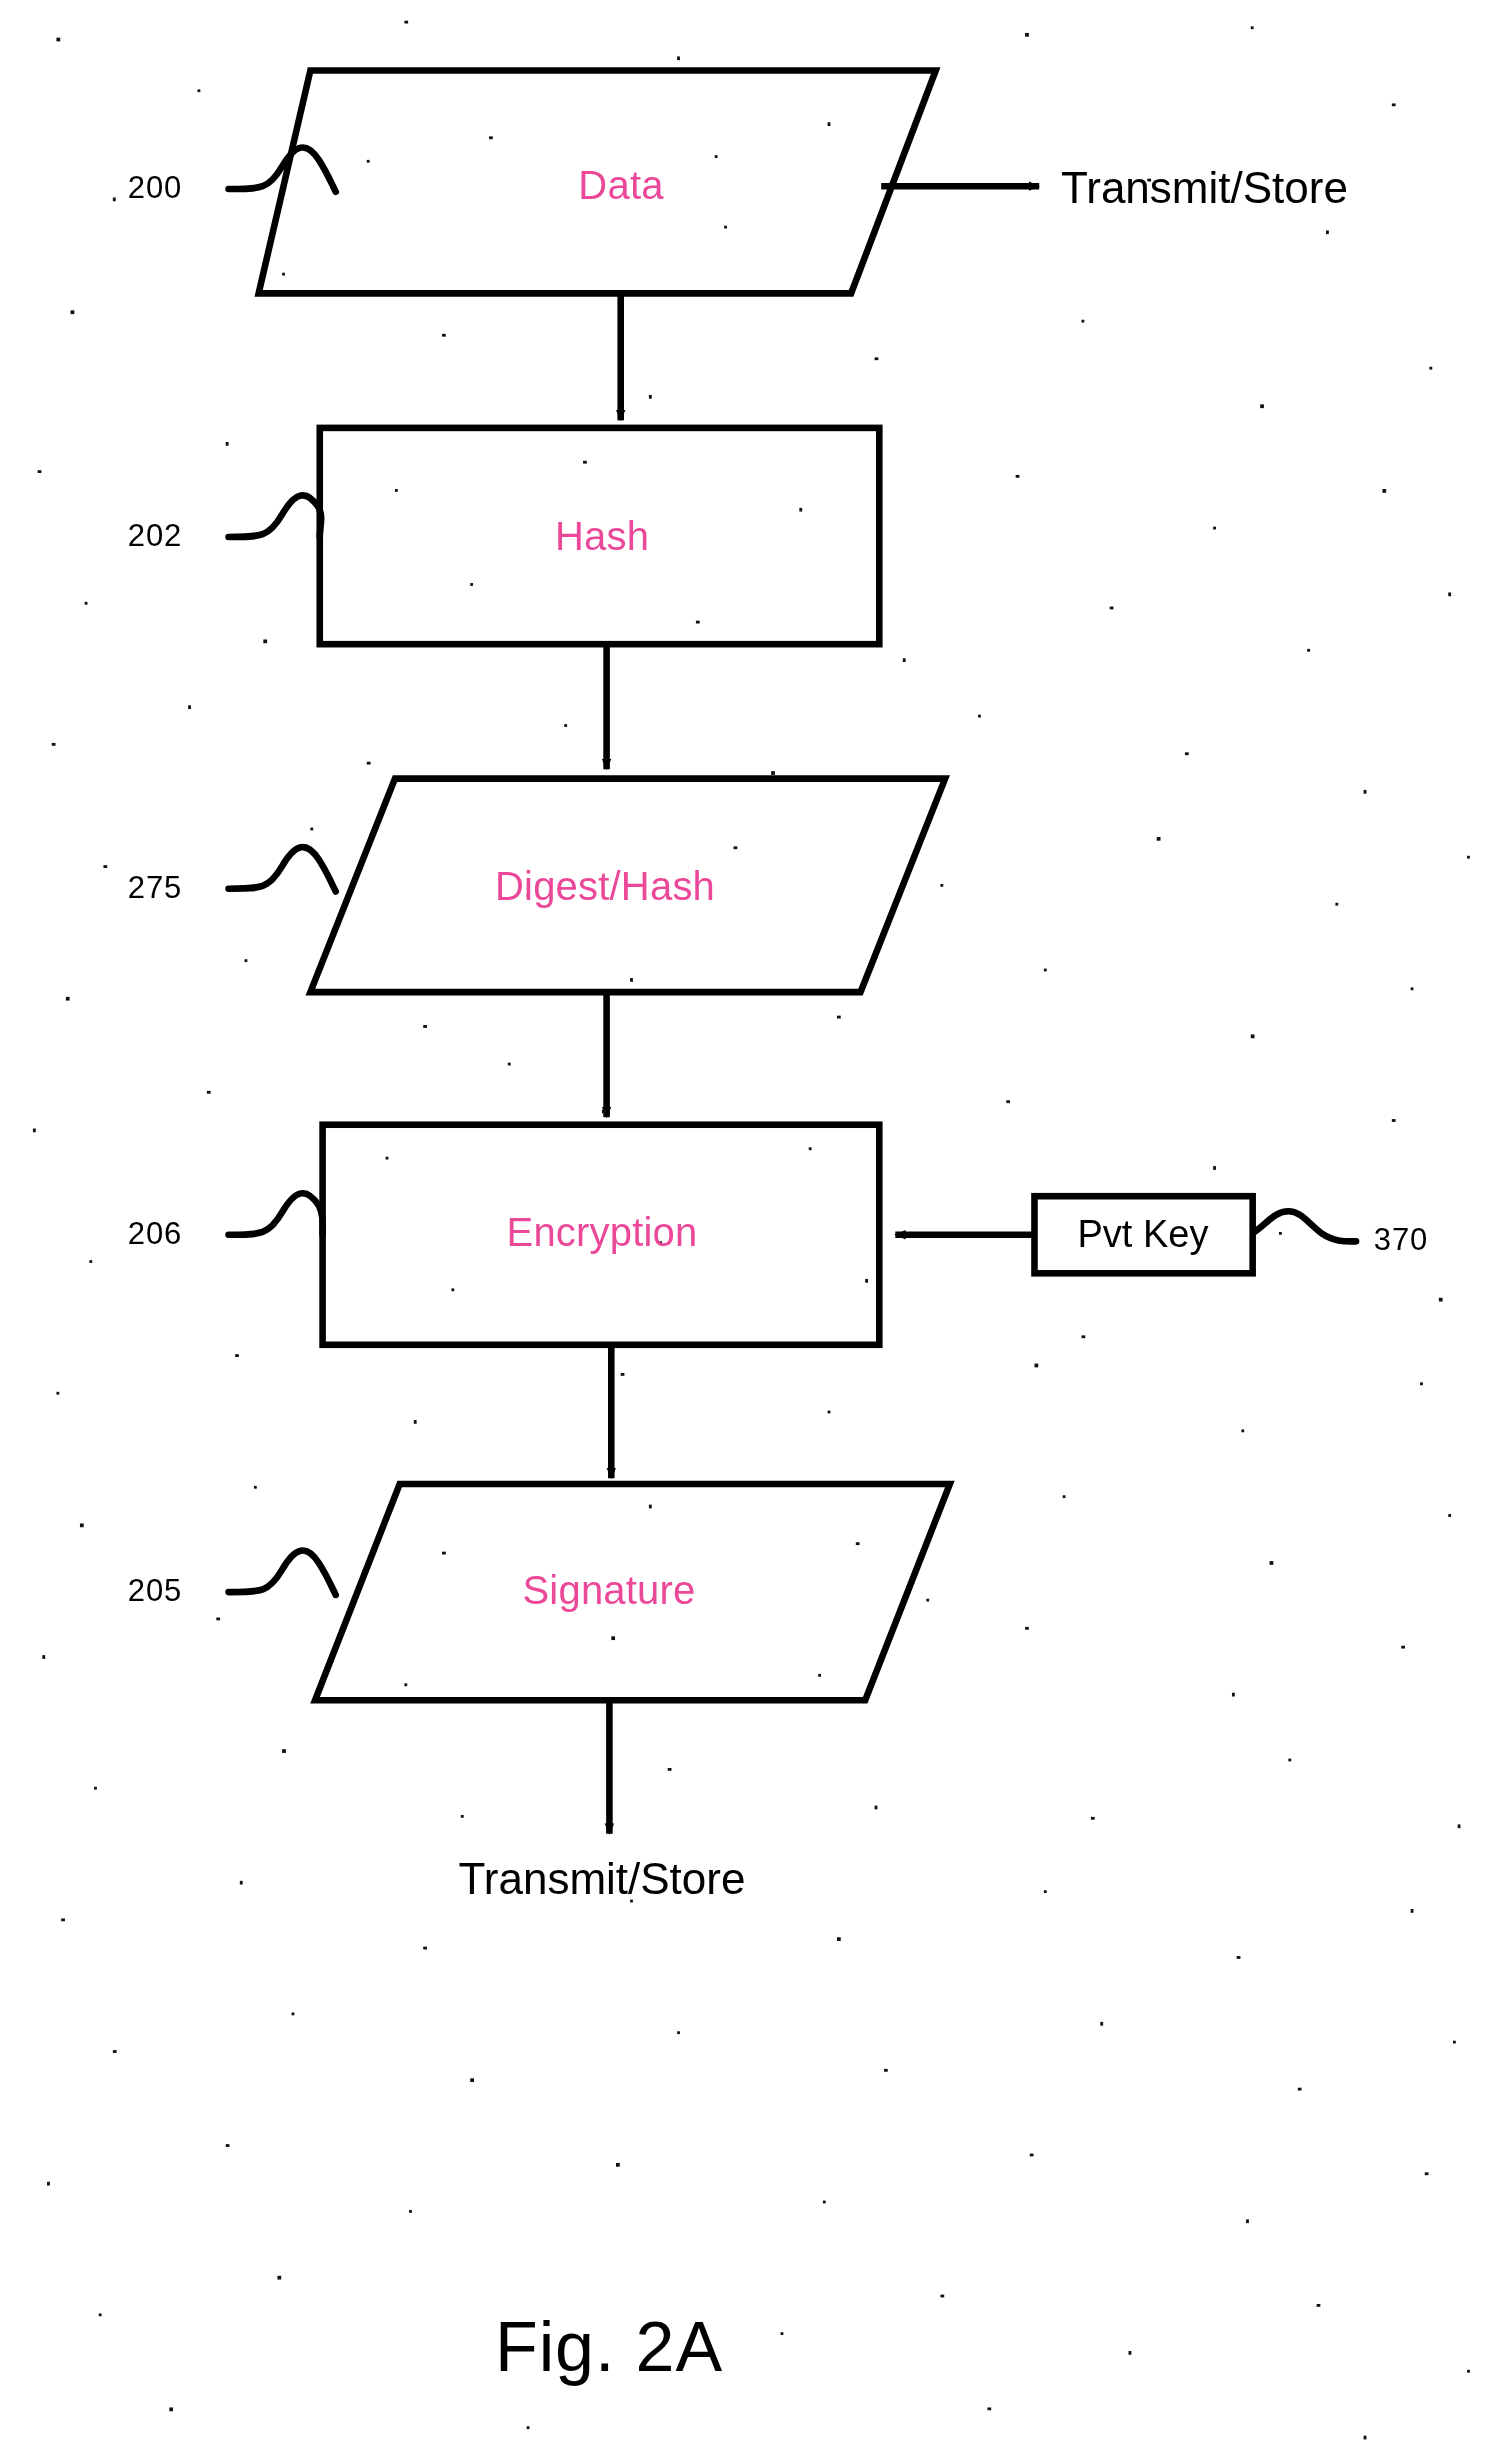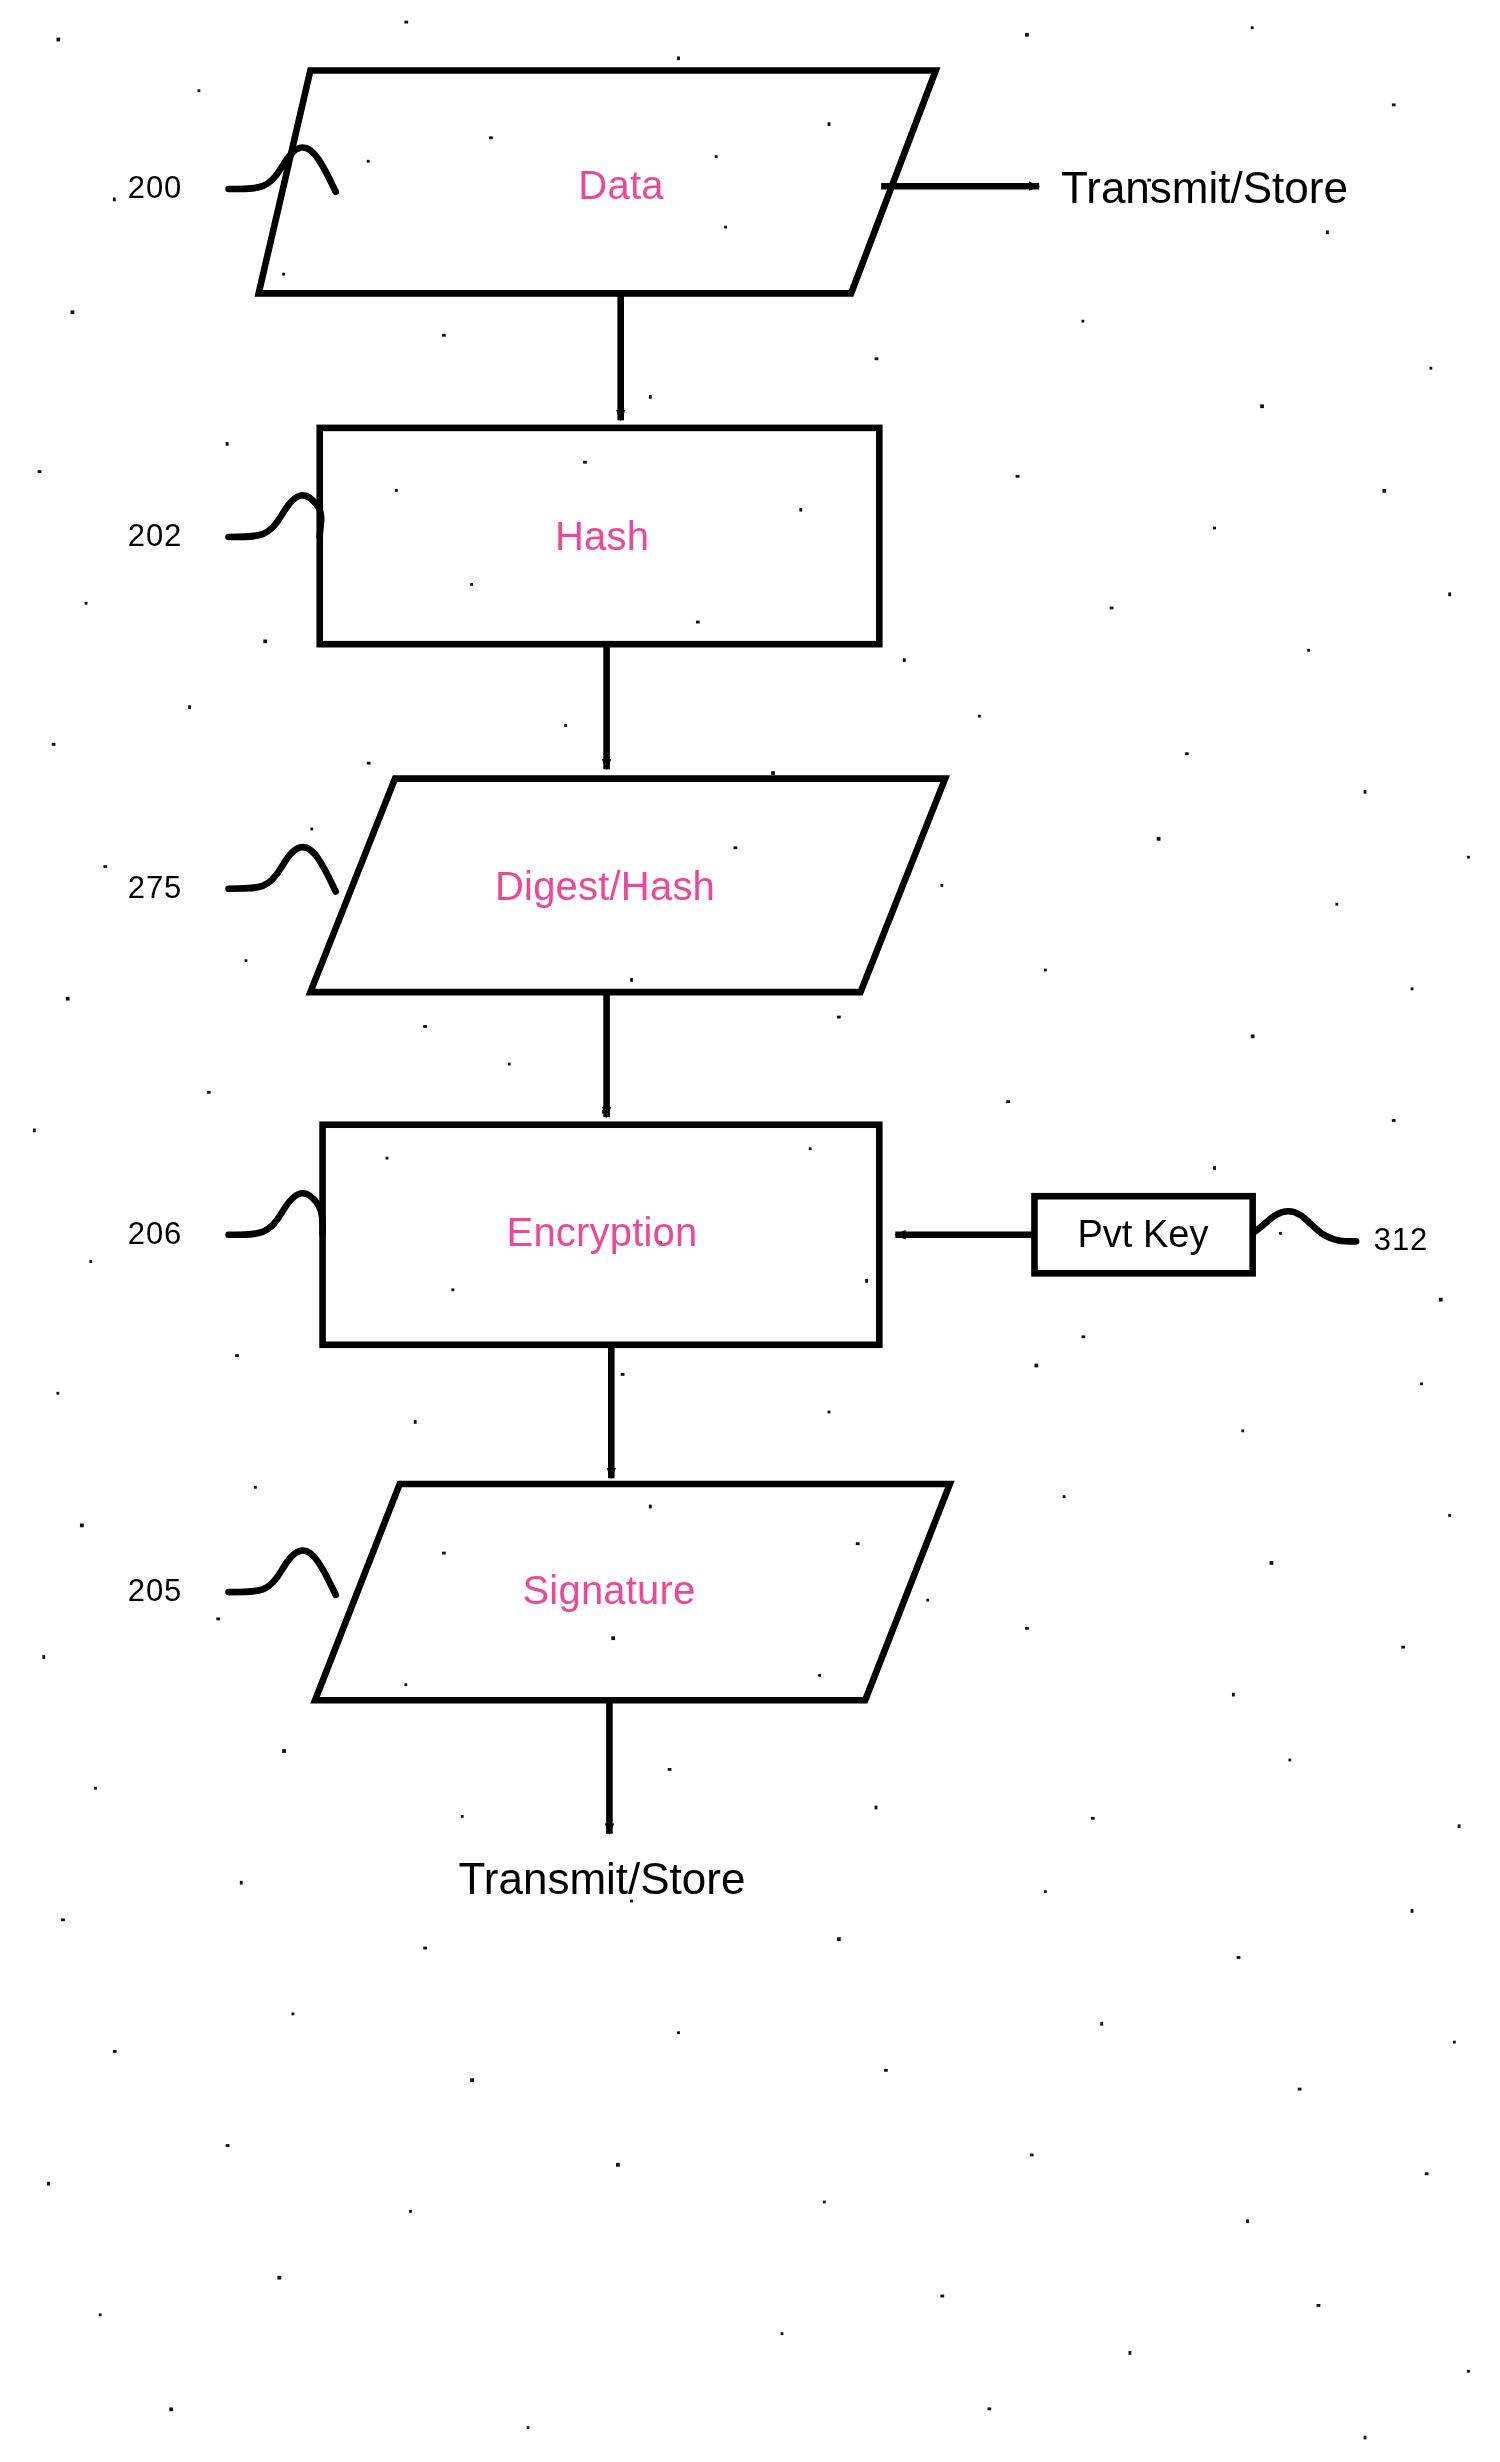--- a/index.html
+++ b/index.html
@@ -286,21 +286,22 @@
   <div class="shape-label" style="left:602px; top:536px;">Hash</div>
   <div class="shape-label" style="left:605px; top:886px;">Digest/Hash</div>
   <div class="shape-label" style="left:602px; top:1232px;">Encryption</div>
   <div class="keybox-label" style="left:1143px; top:1234px;">Pvt Key</div>
   <div class="shape-label" style="left:609px; top:1590px;">Signature</div>
 
   <div class="ref-num" style="left:155px; top:188px;">200</div>
   <div class="ref-num" style="left:155px; top:536px;">202</div>
   <div class="ref-num" style="left:155px; top:888px;">275</div>
   <div class="ref-num" style="left:155px; top:1234px;">206</div>
-  <div class="ref-num" style="left:1401px; top:1240px;">312</div>
+  <div class="ref-num" style="left:1401px; top:1240px;">370</div>
   <div class="ref-num" style="left:155px; top:1591px;">205</div>
 
   <div class="flow-text" style="left:1061px; top:188px;">Transmit/Store</div>
   <div class="flow-text center" style="left:602px; top:1879px;">Transmit/Store</div>
 
+  <div class="fig-caption" style="left:609px; top:2347px;">Fig. 2A</div>
 
 </div>
 
 
 </body></html>

